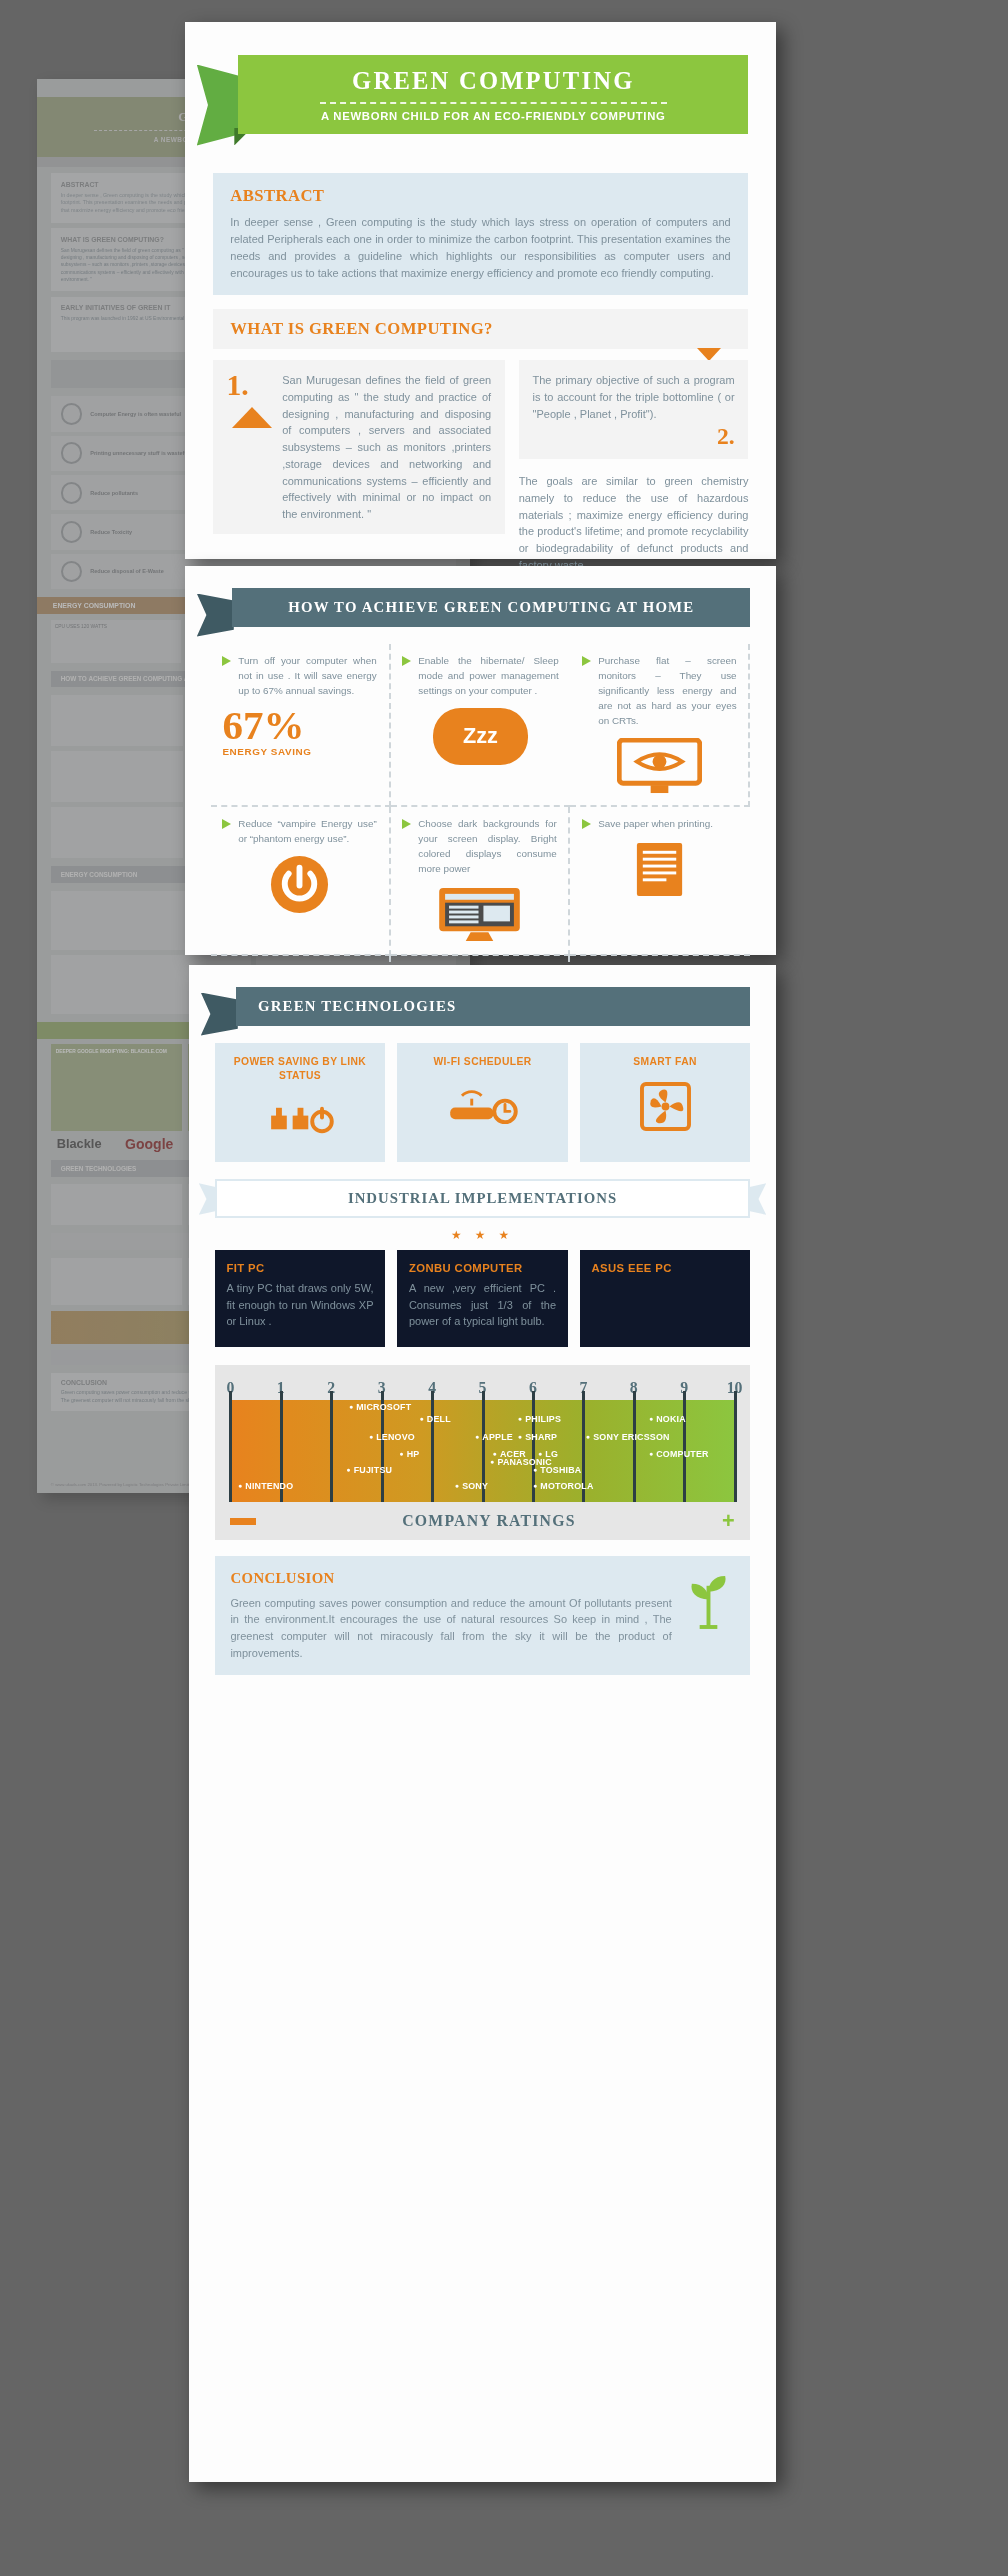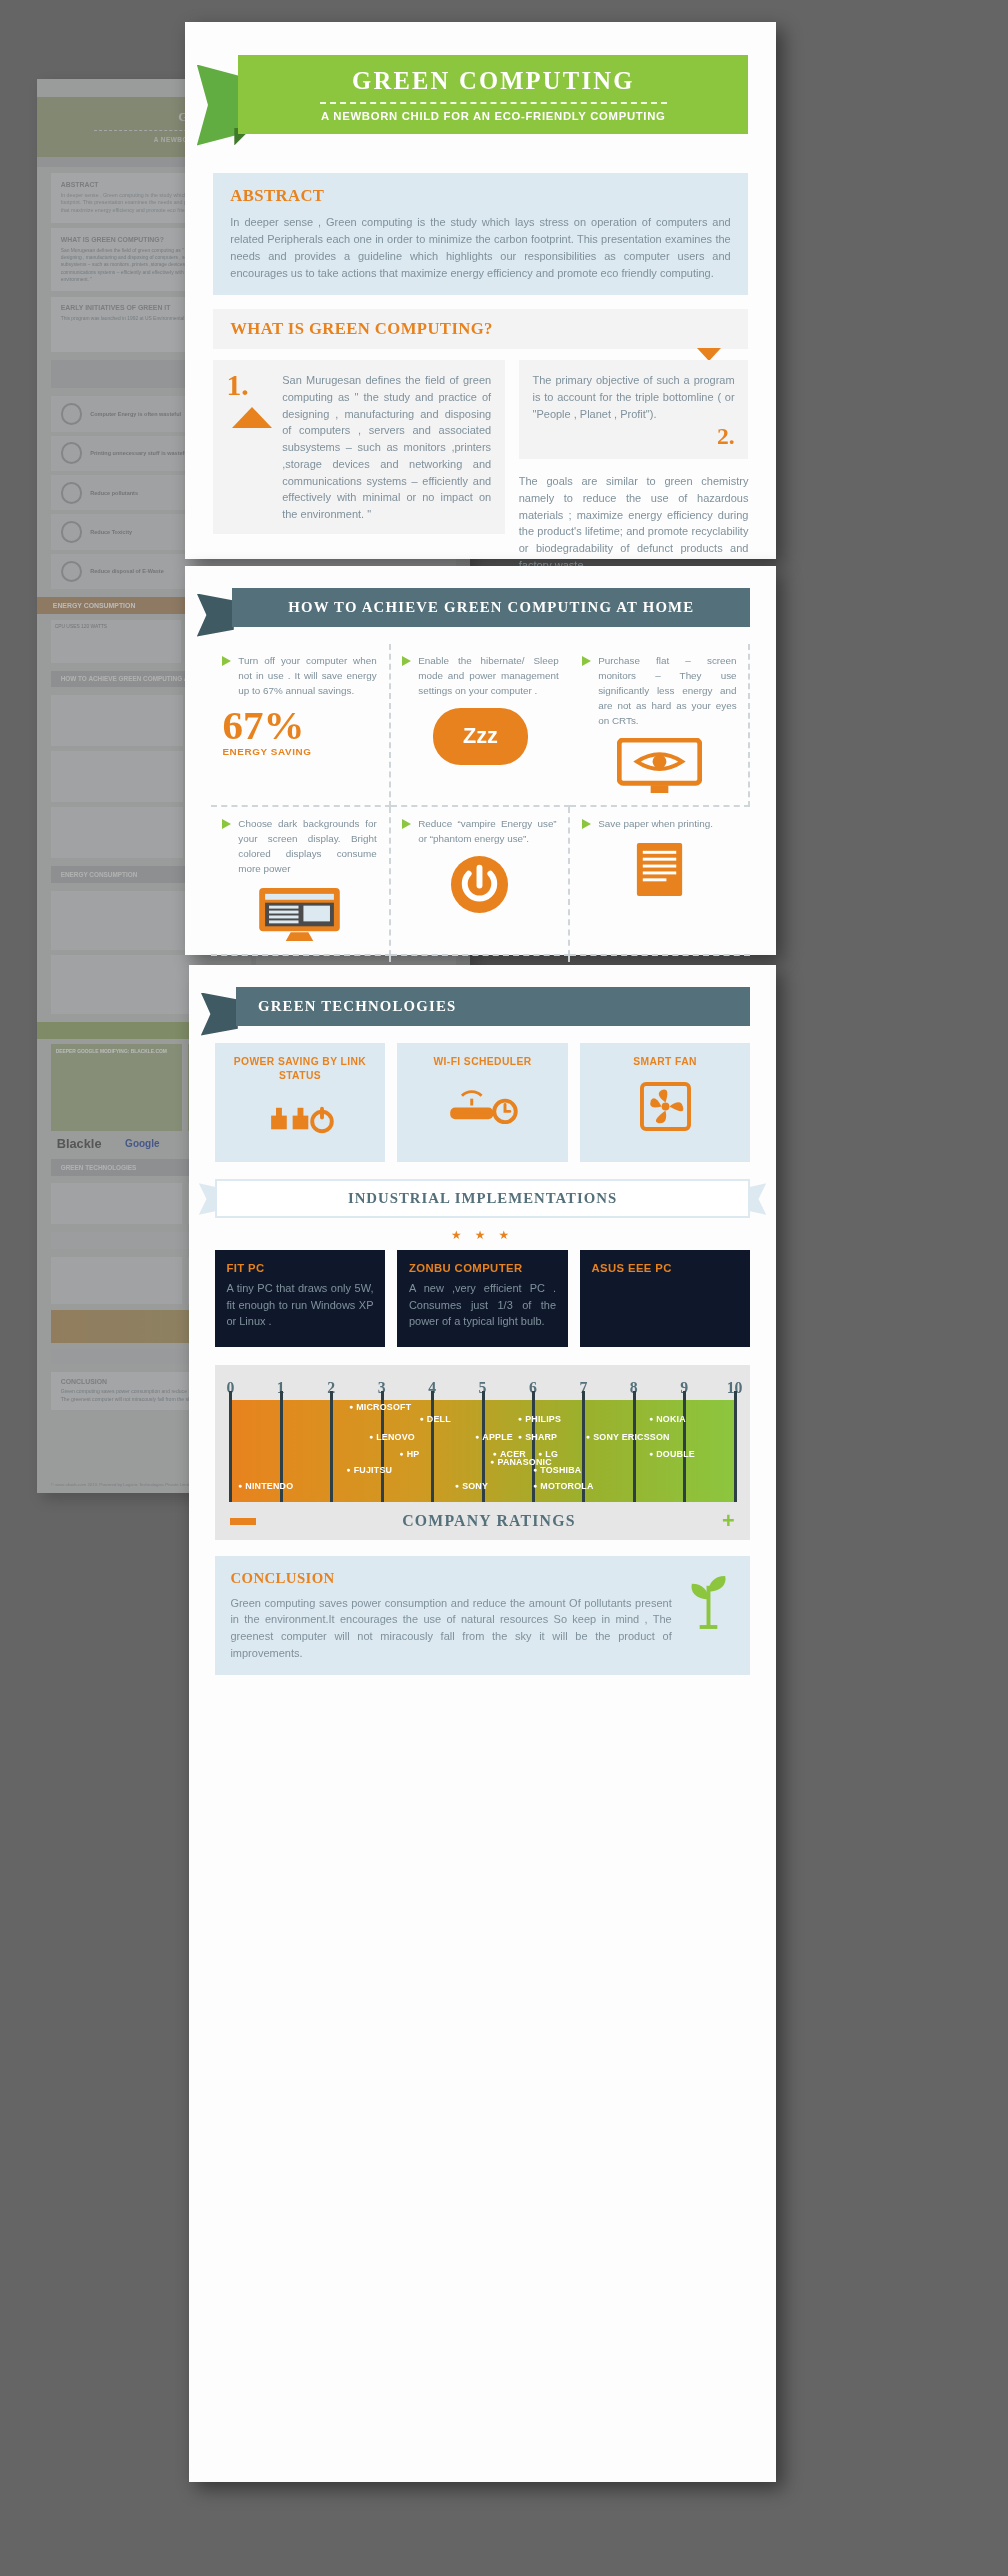--- a/index.html
+++ b/index.html
@@ -294,21 +294,21 @@
   </div>
 
   <div style="margin:7.9px 0 0;background:#8bb04a;padding:4.9px 15.8px;color:#fff;font-size:6.9px;font-weight:700;text-align:center">GREEN WEB HOSTING</div>
   <div style="display:grid;grid-template-columns:1fr 1fr 1fr;gap:5.9px;margin:4.9px 13.8px">
     <div style="background:#9fb473;height:87px;padding:4.9px;color:#fff;font-size:4.9px;font-weight:700">DEEPER GOOGLE MODIFYING: BLACKLE.COM</div>
     <div style="background:#9fb473;height:87px;padding:4.9px;color:#fff;font-size:4.9px;font-weight:700">BEING GREEN WITH DOUBLE ETHERNET</div>
     <div style="background:#9fb473;height:87px;padding:4.9px;color:#fff;font-size:4.9px;font-weight:700">GREEN ON CLOUD</div>
   </div>
   <div style="display:flex;gap:23.6px;margin:2px 19.7px;align-items:center">
     <div style="font-size:12.8px;font-weight:700;color:#4a4a4a">Blackle</div>
-    <div style="font-size:10px;font-weight:700;color:#1d4ed8">Google</div>
+    <div style="font-size:14px;font-weight:700;color:#b91c1c">Google</div>
   </div>
 
   <div style="margin:7.9px 13.8px;background:#aeb3b7;padding:4.9px 9.9px;color:#f0f0f0;font-size:6.4px;font-weight:700">GREEN  TECHNOLOGIES</div>
   <div style="display:grid;grid-template-columns:1fr 1fr 1fr;gap:5.9px;margin:4.9px 13.8px">
     <div style="background:#d2d5d9;height:41px"></div>
       <div style="background:#d2d5d9;height:41px"></div>
       <div style="background:#d2d5d9;height:41px"></div>
   </div>
   <div style="margin:7.9px 13.8px;background:#c8ccd0;padding:4.9px 9.9px;color:#7d8287;font-size:6.4px;font-weight:700;text-align:center">INDUSTRIAL  IMPLEMENTATIONS</div>
   <div style="display:grid;grid-template-columns:1fr 1fr 1fr;gap:5.9px;margin:4.9px 13.8px">
@@ -442,46 +442,46 @@
         <path d="M20 24 q23 -15 46 0 q-23 15 -46 0 Z" fill="none" stroke="#e8821e" stroke-width="4"></path>
         <circle cx="43" cy="24" r="7" fill="#e8821e"></circle>
         <rect x="34" y="48" width="18" height="8" fill="#e8821e"></rect>
       </svg>
         </div>
     </div>
 
     <div class="cell sepR sepB">
       <div class="cell-h">
           <div class="cell-tri"></div>
+        <div class="cell-txt">Reduce “vampire Energy use” or “phantom energy use”.</div>
+        </div>
+      <div class="icon-c">
+          <svg width="61" height="61" viewBox="0 0 62 62">
+        <circle cx="31" cy="31" r="29" fill="#e8821e"></circle>
+        <path d="M31 14 v18" stroke="#fff" stroke-width="6" stroke-linecap="round"></path>
+        <path d="M20 20 a15 15 0 1 0 22 0" fill="none" stroke="#fff" stroke-width="6" stroke-linecap="round"></path>
+      </svg>
+        </div>
+    </div>
+    <div class="cell sepR sepB">
+      <div class="cell-h">
+          <div class="cell-tri"></div>
         <div class="cell-txt">Choose dark backgrounds for your screen display. Bright colored displays consume more power</div>
         </div>
       <div class="icon-c">
           <svg width="85" height="57" viewBox="0 0 86 58">
         <rect x="2" y="2" width="82" height="44" rx="4" fill="#e8821e"></rect>
         <rect x="8" y="8" width="70" height="6" fill="#dde9f0"></rect>
         <rect x="8" y="17" width="70" height="24" fill="#4b4b4b"></rect>
         <rect x="12" y="20" width="30" height="3" fill="#dde9f0"></rect>
         <rect x="12" y="25" width="30" height="3" fill="#dde9f0"></rect>
         <rect x="12" y="30" width="30" height="3" fill="#dde9f0"></rect>
         <rect x="12" y="35" width="30" height="3" fill="#dde9f0"></rect>
         <rect x="47" y="20" width="27" height="16" fill="#dde9f0"></rect>
         <path d="M34 47 l18 0 5 9 -28 0 Z" fill="#e8821e"></path>
-      </svg>
-        </div>
-    </div>
-    <div class="cell sepR sepB">
-      <div class="cell-h">
-          <div class="cell-tri"></div>
-        <div class="cell-txt">Reduce “vampire Energy use” or “phantom energy use”.</div>
-        </div>
-      <div class="icon-c">
-          <svg width="61" height="61" viewBox="0 0 62 62">
-        <circle cx="31" cy="31" r="29" fill="#e8821e"></circle>
-        <path d="M31 14 v18" stroke="#fff" stroke-width="6" stroke-linecap="round"></path>
-        <path d="M20 20 a15 15 0 1 0 22 0" fill="none" stroke="#fff" stroke-width="6" stroke-linecap="round"></path>
       </svg>
         </div>
     </div>
     <div class="cell sepB">
       <div class="cell-h">
           <div class="cell-tri"></div>
         <div class="cell-txt">Save paper when printing.</div>
         </div>
       <div class="icon-c">
           <svg width="59" height="61" viewBox="0 0 60 62">
@@ -644,21 +644,21 @@
         <div class="co" style="left: 48.5%; top: 31.5px;">APPLE</div>
         <div class="co" style="left: 52%; top: 49px;">ACER</div>
         <div class="co" style="left: 51.5%; top: 57px;">PANASONIC</div>
         <div class="co" style="left: 57%; top: 13.8px;">PHILIPS</div>
         <div class="co" style="left: 57%; top: 31.5px;">SHARP</div>
         <div class="co" style="left: 61%; top: 49px;">LG</div>
         <div class="co" style="left: 60%; top: 65px;">TOSHIBA</div>
         <div class="co" style="left: 60%; top: 81px;">MOTOROLA</div>
         <div class="co" style="left: 70.5%; top: 31.5px;">SONY ERICSSON</div>
         <div class="co" style="left: 83%; top: 13.8px;">NOKIA</div>
-        <div class="co" style="left: 83%; top: 49px;">DOUBLE</div>
+        <div class="co" style="left: 83%; top: 49px;">COMPUTER</div>
       </div>
     <div class="chart-foot">
       <div class="minus"></div>
       <div class="chart-title">COMPANY  RATINGS</div>
       <div class="plus-ic">+</div>
     </div>
   </div>
 
   <div class="concl">
     <div class="concl-l">

